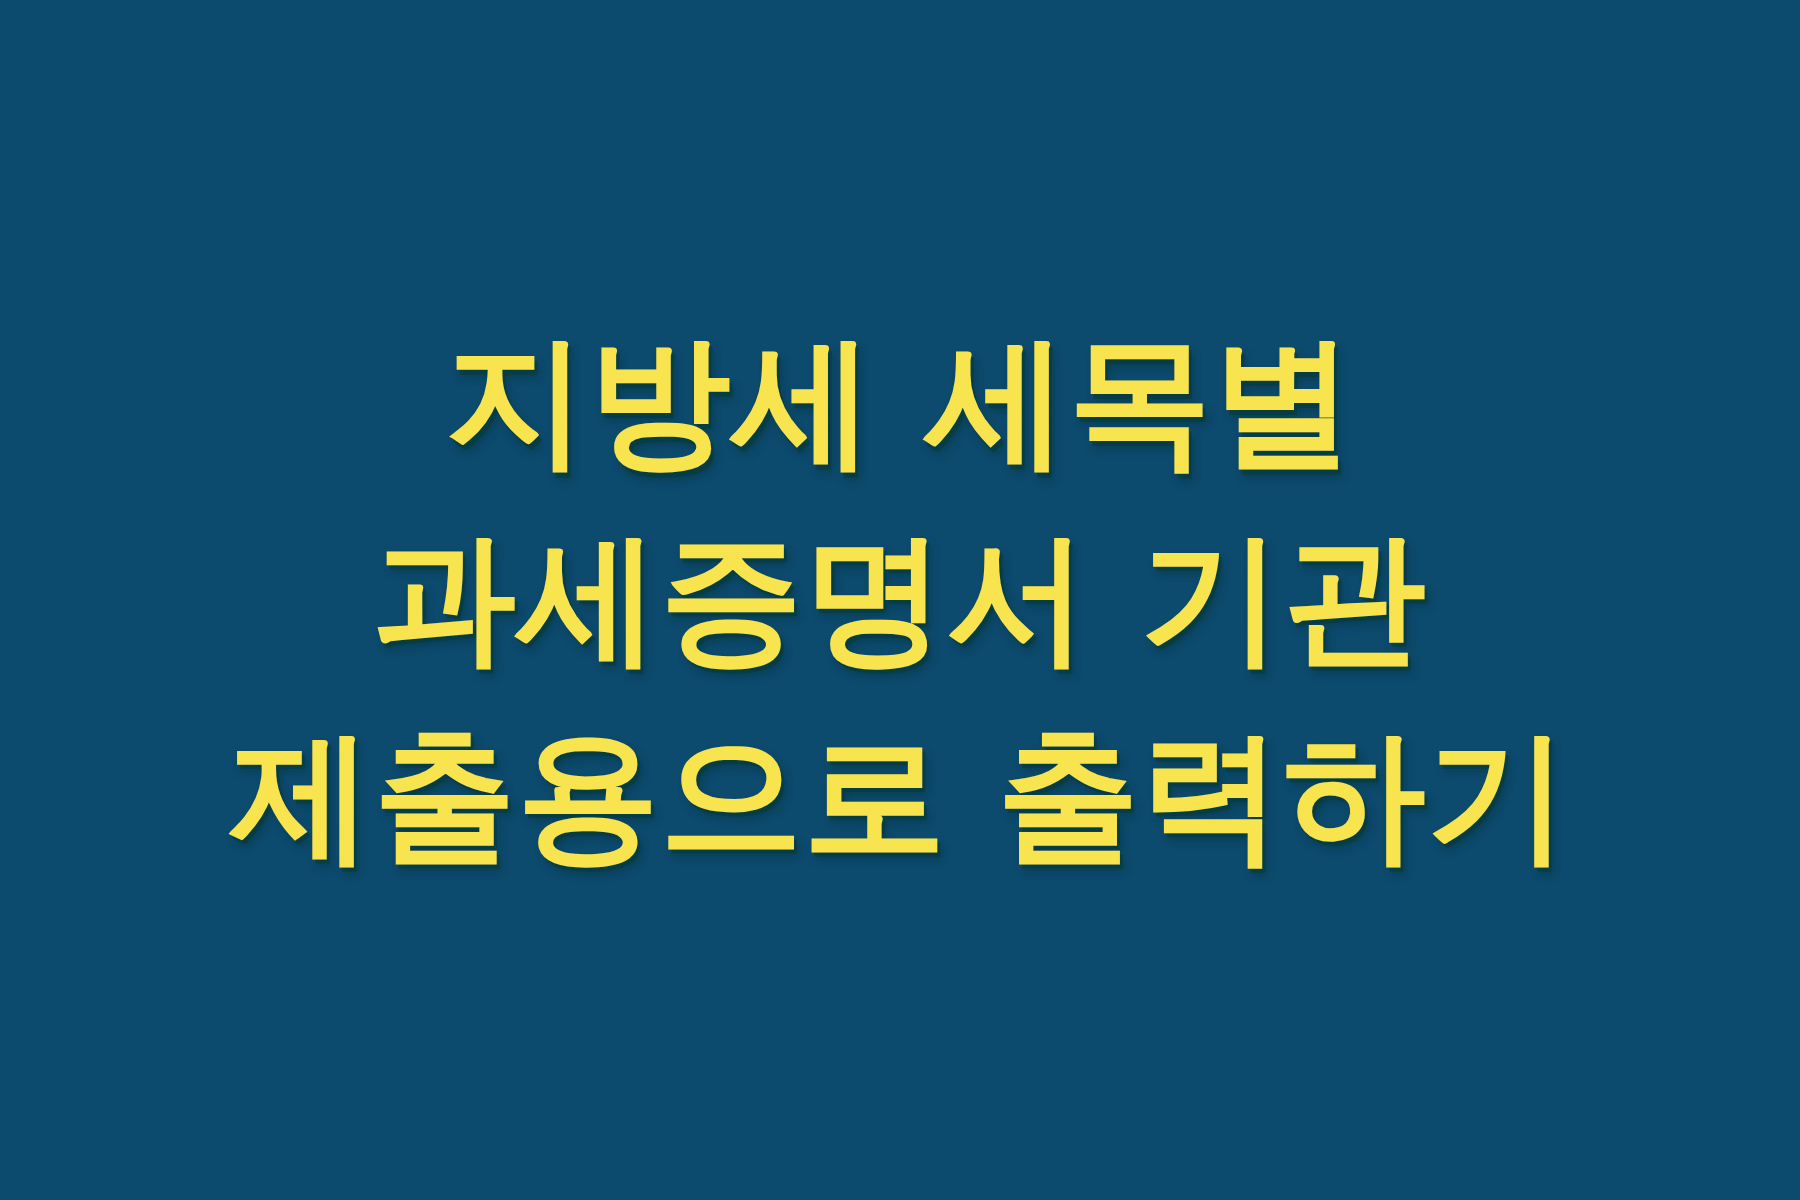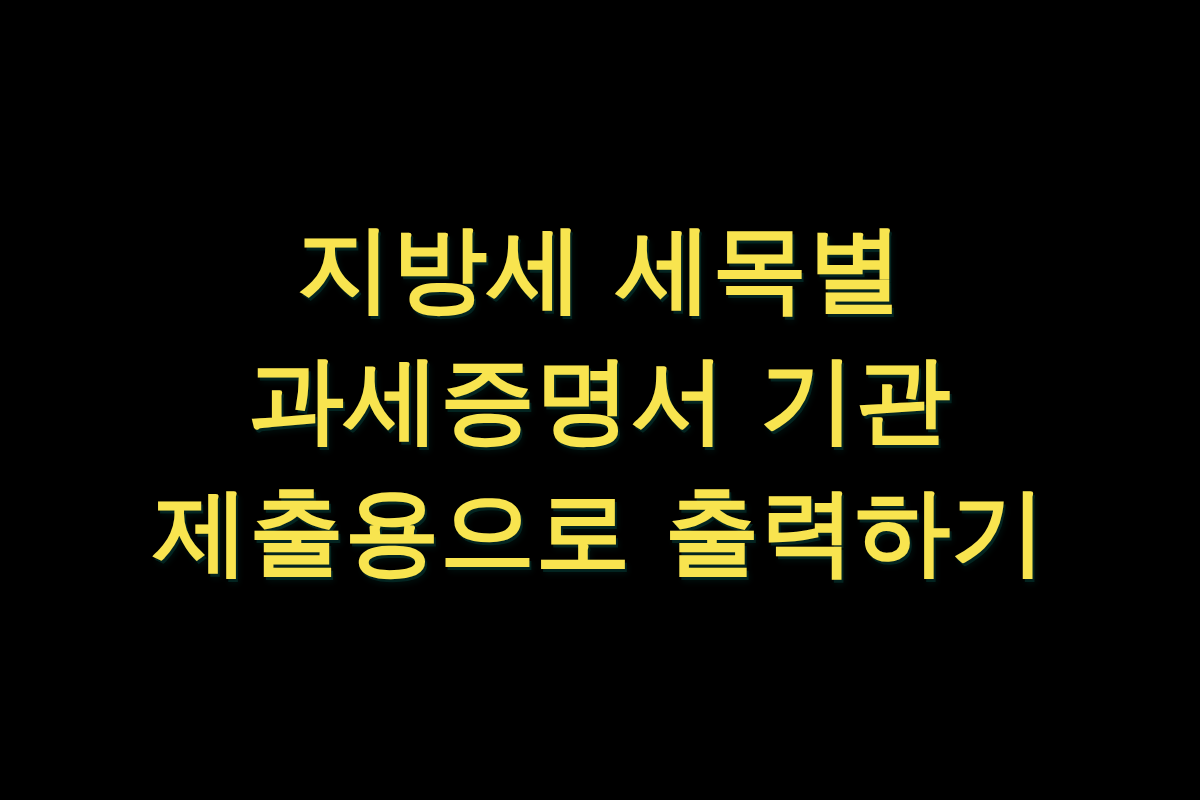--- a/index.html
+++ b/index.html
@@ -48,21 +48,21 @@
     overflow-wrap: break-word;
     text-shadow:
        2px 3px 0 rgba(6, 58, 52, 0.55),
        3px 5px 6px rgba(4, 42, 38, 0.35);
     -webkit-font-smoothing: antialiased;
   }
 </style>
 </head>
 <body>
 
-<div id="thumbnail-card" style="background-color: #000000;">
+<div id="thumbnail-card" style="background-color: #0c4a6e;">
 
   <div id="headline-block">
 
     <h1 id="headline-text" style="color: rgb(248, 228, 79);">지방세 세목별 과세증명서 기관 제출용으로 출력하기</h1>
 
   </div>
 
 </div>
 
 </body></html>

